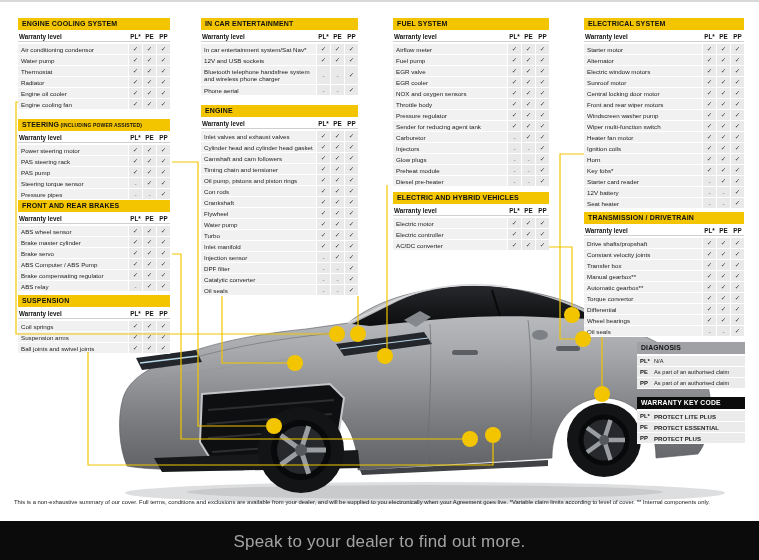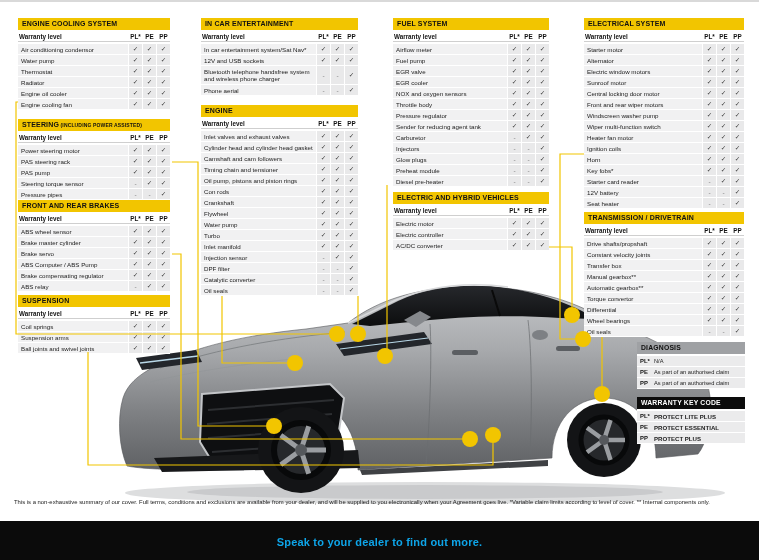--- a/index.html
+++ b/index.html
@@ -56,21 +56,21 @@
 
   
   .disclaimer {
     position:absolute; left:14px; top:497px; width:731px; z-index:4;
     font-size:5.9px; color:#1a1a1a; white-space:nowrap;
   }
   .footer-bar {
     position:absolute; left:0; top:519px; width:759px; height:41px; z-index:4;
     background:#0b0b0b; display:flex; align-items:center; justify-content:center;
   }
-  .footer-bar span { color:#0ea5e9; font-size:11px; font-weight:bold; letter-spacing:.2px; }
+  .footer-bar span { color:#a3a3a3; font-size:17px; font-weight:normal; letter-spacing:.2px; }
 </style>
 </head>
 <body>
 
 <div class="page">
 
   <svg id="car-layer" class="layer" viewBox="0 0 759 560">
     <defs>
       <linearGradient id="gBody" x1="0" y1="0" x2="0" y2="1">
         <stop offset="0" stop-color="#c6c8ca"></stop>

